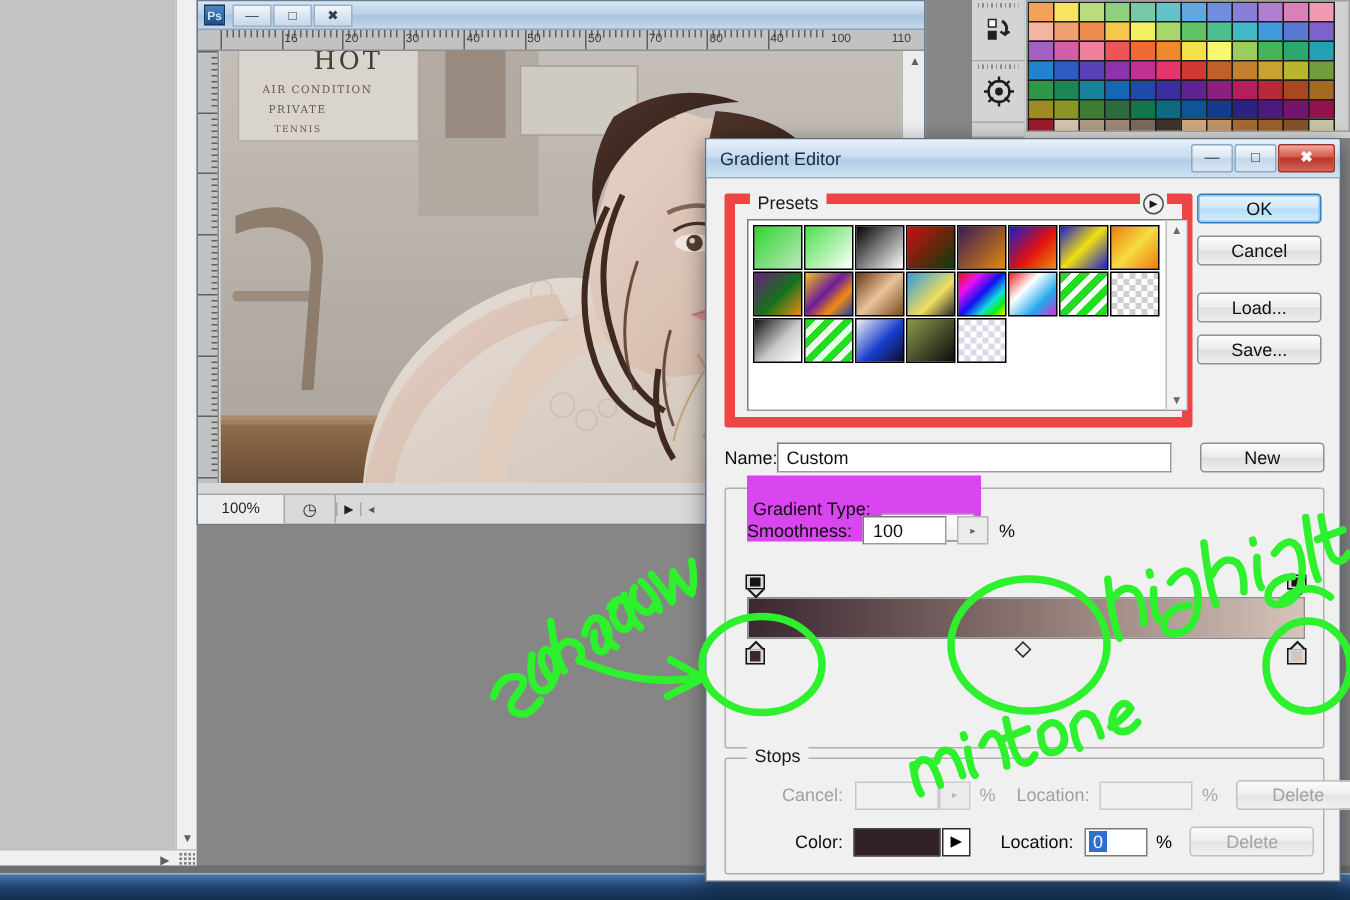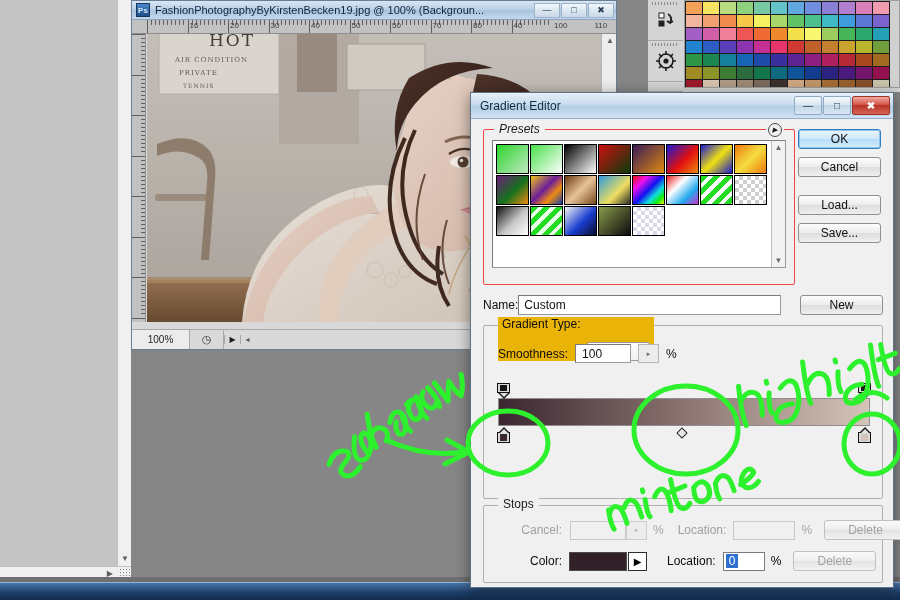--- a/index.html
+++ b/index.html
@@ -158,23 +158,22 @@
     font-size:10px; color:#22384f;
   }
   .ge-wb.close {
     width:38px;
     background:linear-gradient(#f2a89f,#d4564a 45%,#b93528 50%,#d4655a);
     border-color:#a03224; color:#fff; font-weight:bold;
   }
   .ge-body { position:relative; padding:10px 12px; height:470px; }
 
   .fieldset {
-    position:relative; border:1px solid #ef4444; border-radius:2px;
+    position:relative; border:7px solid #ef4444; border-radius:2px;
     padding:10px 8px 8px;
-    font-style:italic;
   }
   .legend {
     position:absolute; top:-8px; left:10px; background:#f0f0f0;
     padding:0 5px; font-size:12px; color:#1a1a1a;
   }
   .presets-fs { width:312px; height:156px; }
   .presets-arrow {
     position:absolute; top:-9px; right:10px; background:#f0f0f0;
     width:18px; height:18px; display:flex; align-items:center; justify-content:center;
   }
@@ -234,22 +233,22 @@
     background:linear-gradient(#fdfdfd,#ececec 48%,#dedede 52%,#efefef);
     font-size:12px; color:#101010;
     display:flex; align-items:center; justify-content:center;
   }
 
   .gradient-fs {
     position:absolute; left:12px; top:206px; width:400px; height:174px;
     border:1px solid #b0b0b0; border-radius:2px;
   }
   .gt-legend {
-    position:absolute; top:-9px; left:14px; background:#eab308;
-    padding:0 4px; display:flex; align-items:flex-start; gap:6px;
+    position:absolute; top:-9px; left:14px; background:#d946ef;
+    padding:0 4px; display:flex; align-items:center; gap:6px;
   }
   .select-box {
     width:63px; height:19px; border:1px solid #9a9a9a; border-radius:2px;
     background:linear-gradient(#fefefe,#efefef);
     display:flex; align-items:center; justify-content:space-between;
     padding:0 4px 0 6px; font-size:12px; color:#111;margin-top:25px;
   }
   .caret-dn { font-size:8px; color:#222; }
 
   .smooth-row { position:absolute; left:14px; top:18px; display:flex; align-items:center; gap:7px; }
@@ -376,21 +375,20 @@
       <div class="grip"></div>
     </div>
   </div>
 
   <div class="bottom-strip"></div>
   <div class="bottom-taskbar"></div>
 
   <div class="doc-window">
     <div class="doc-titlebar">
       <div class="ps-icon">Ps</div>
-      <div class="doc-title">FashionPhotographyByKirstenBecken19.jpg @ 100% (Backgroun...</div>
       <div class="doc-winbtns">
         <div class="doc-winbtn">—</div>
         <div class="doc-winbtn">□</div>
         <div class="doc-winbtn">✖</div>
       </div>
     </div>
 
     <div class="doc-ruler-top" id="ruler-top">
         <div class="ruler-tick ruler-major" style="left: 15px;"></div>
         <div class="ruler-tick" style="left: 19.05px;"></div>

